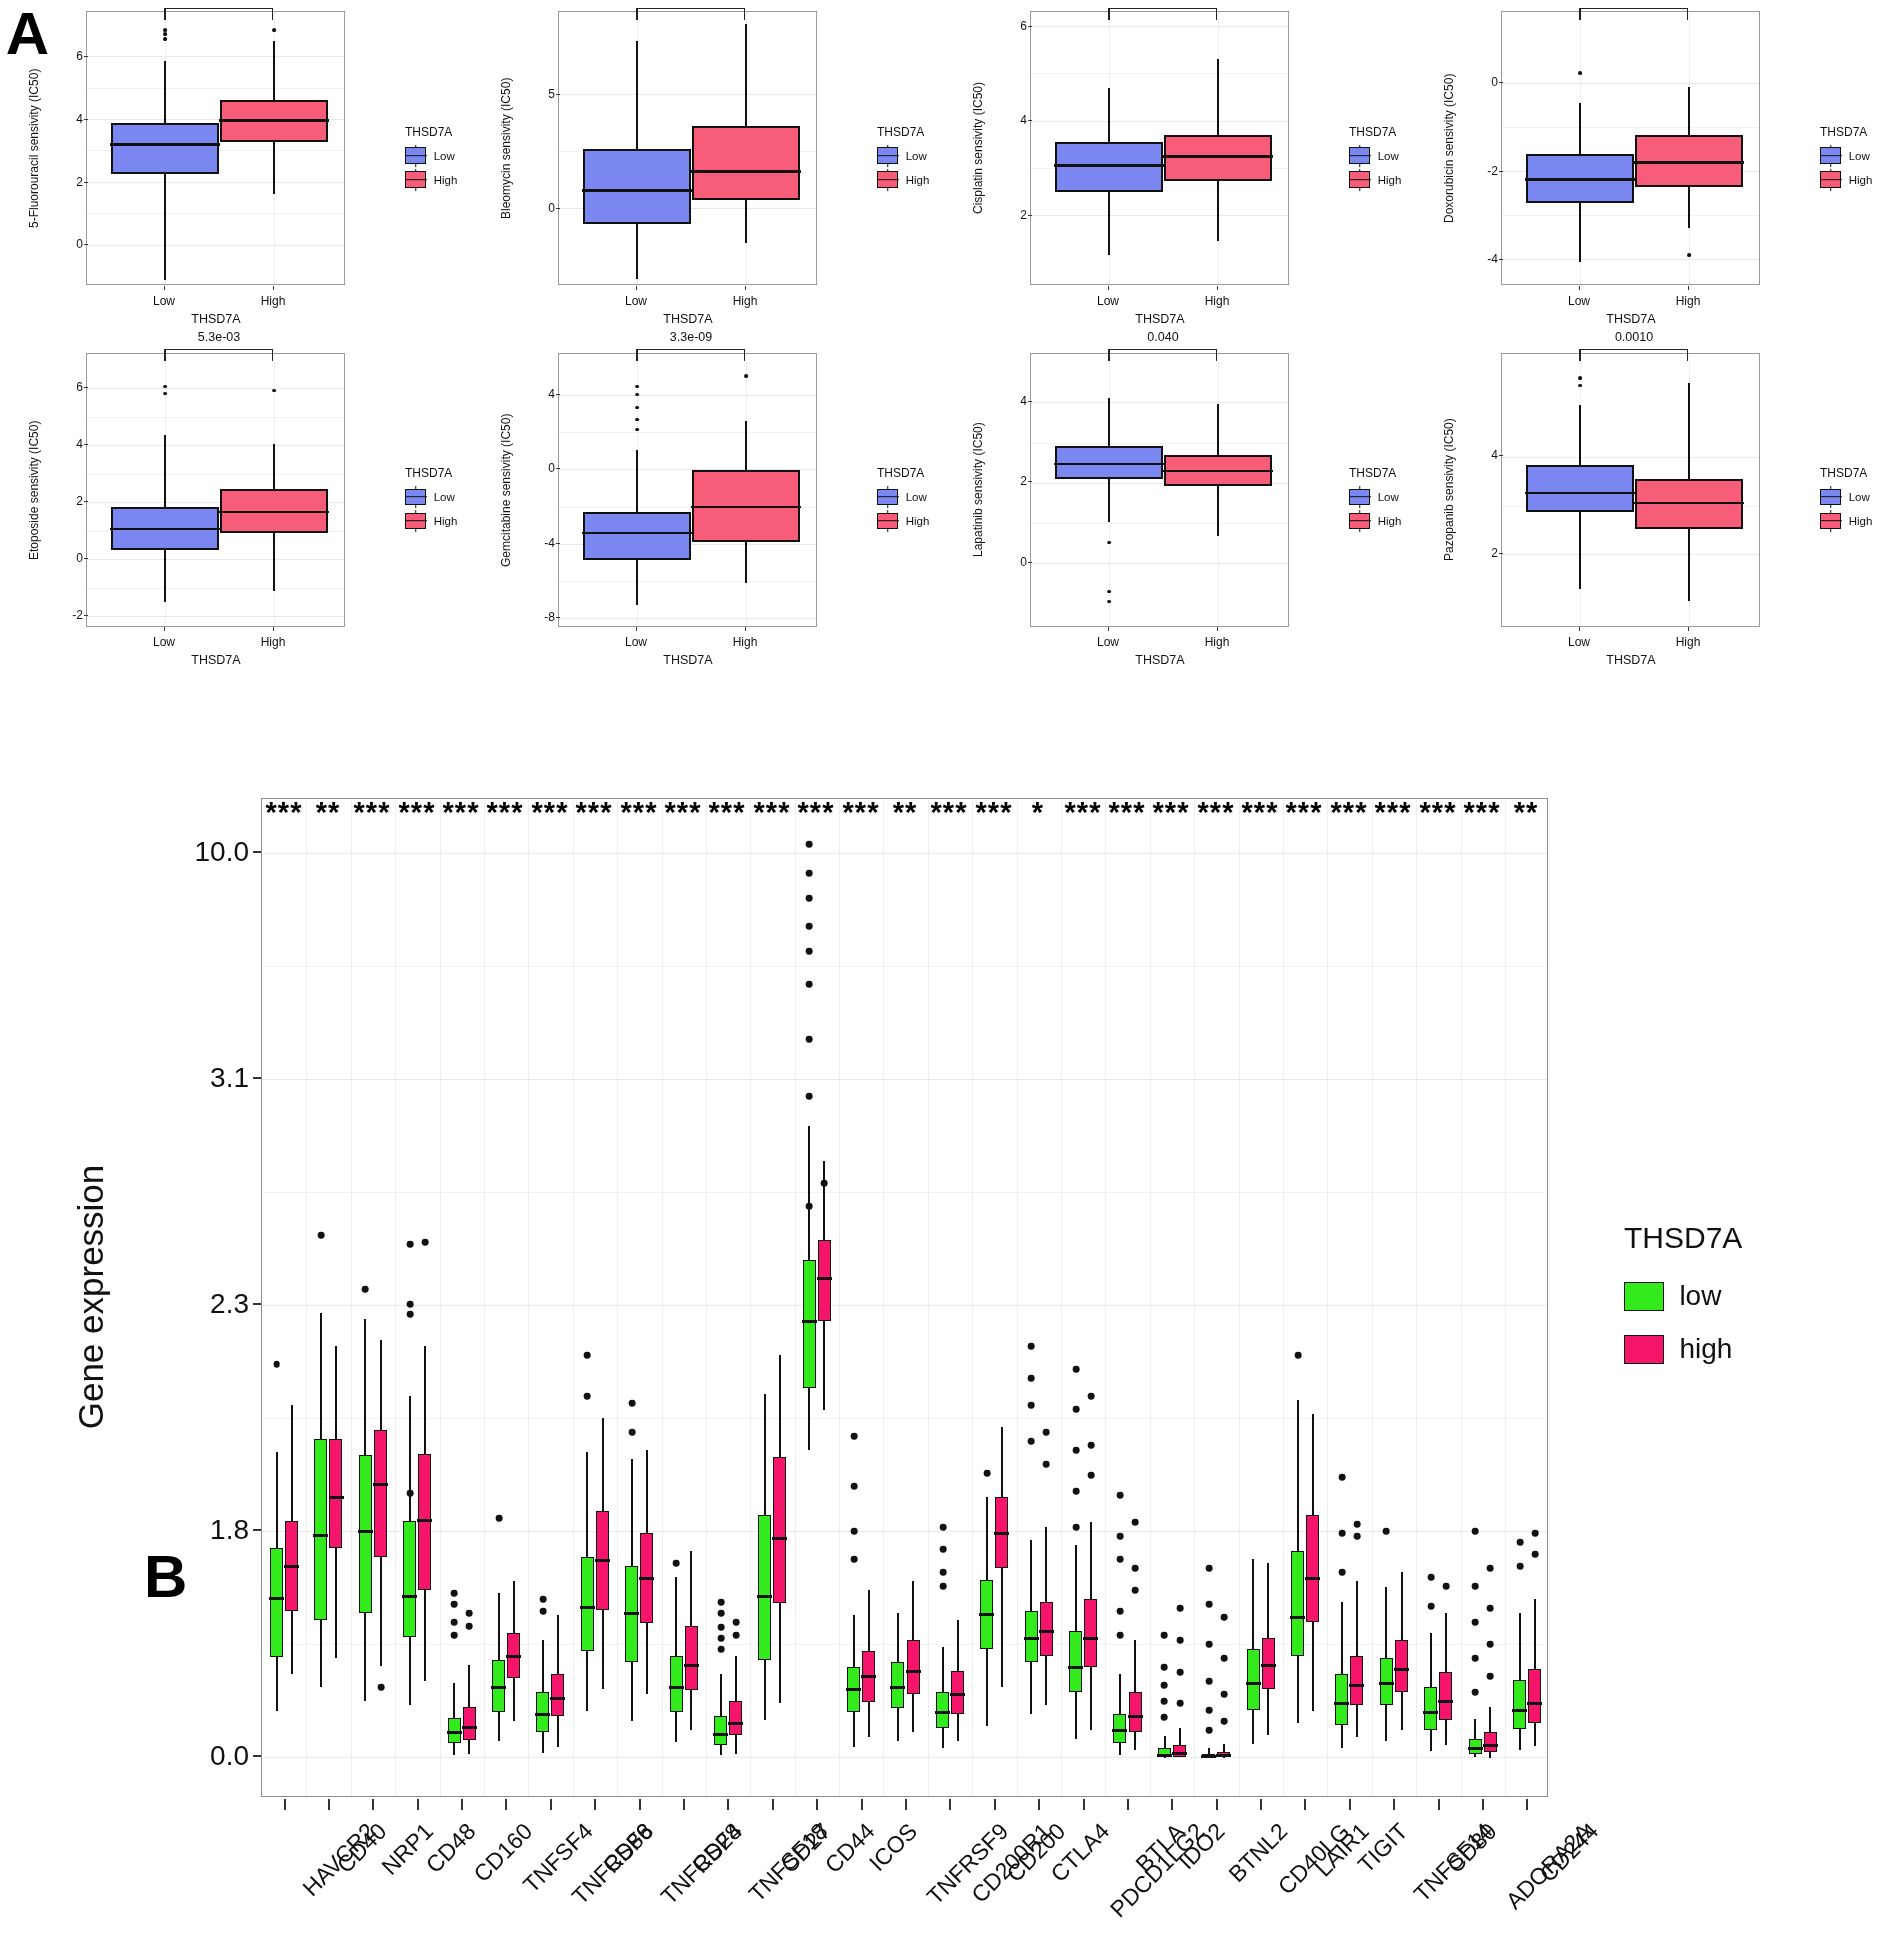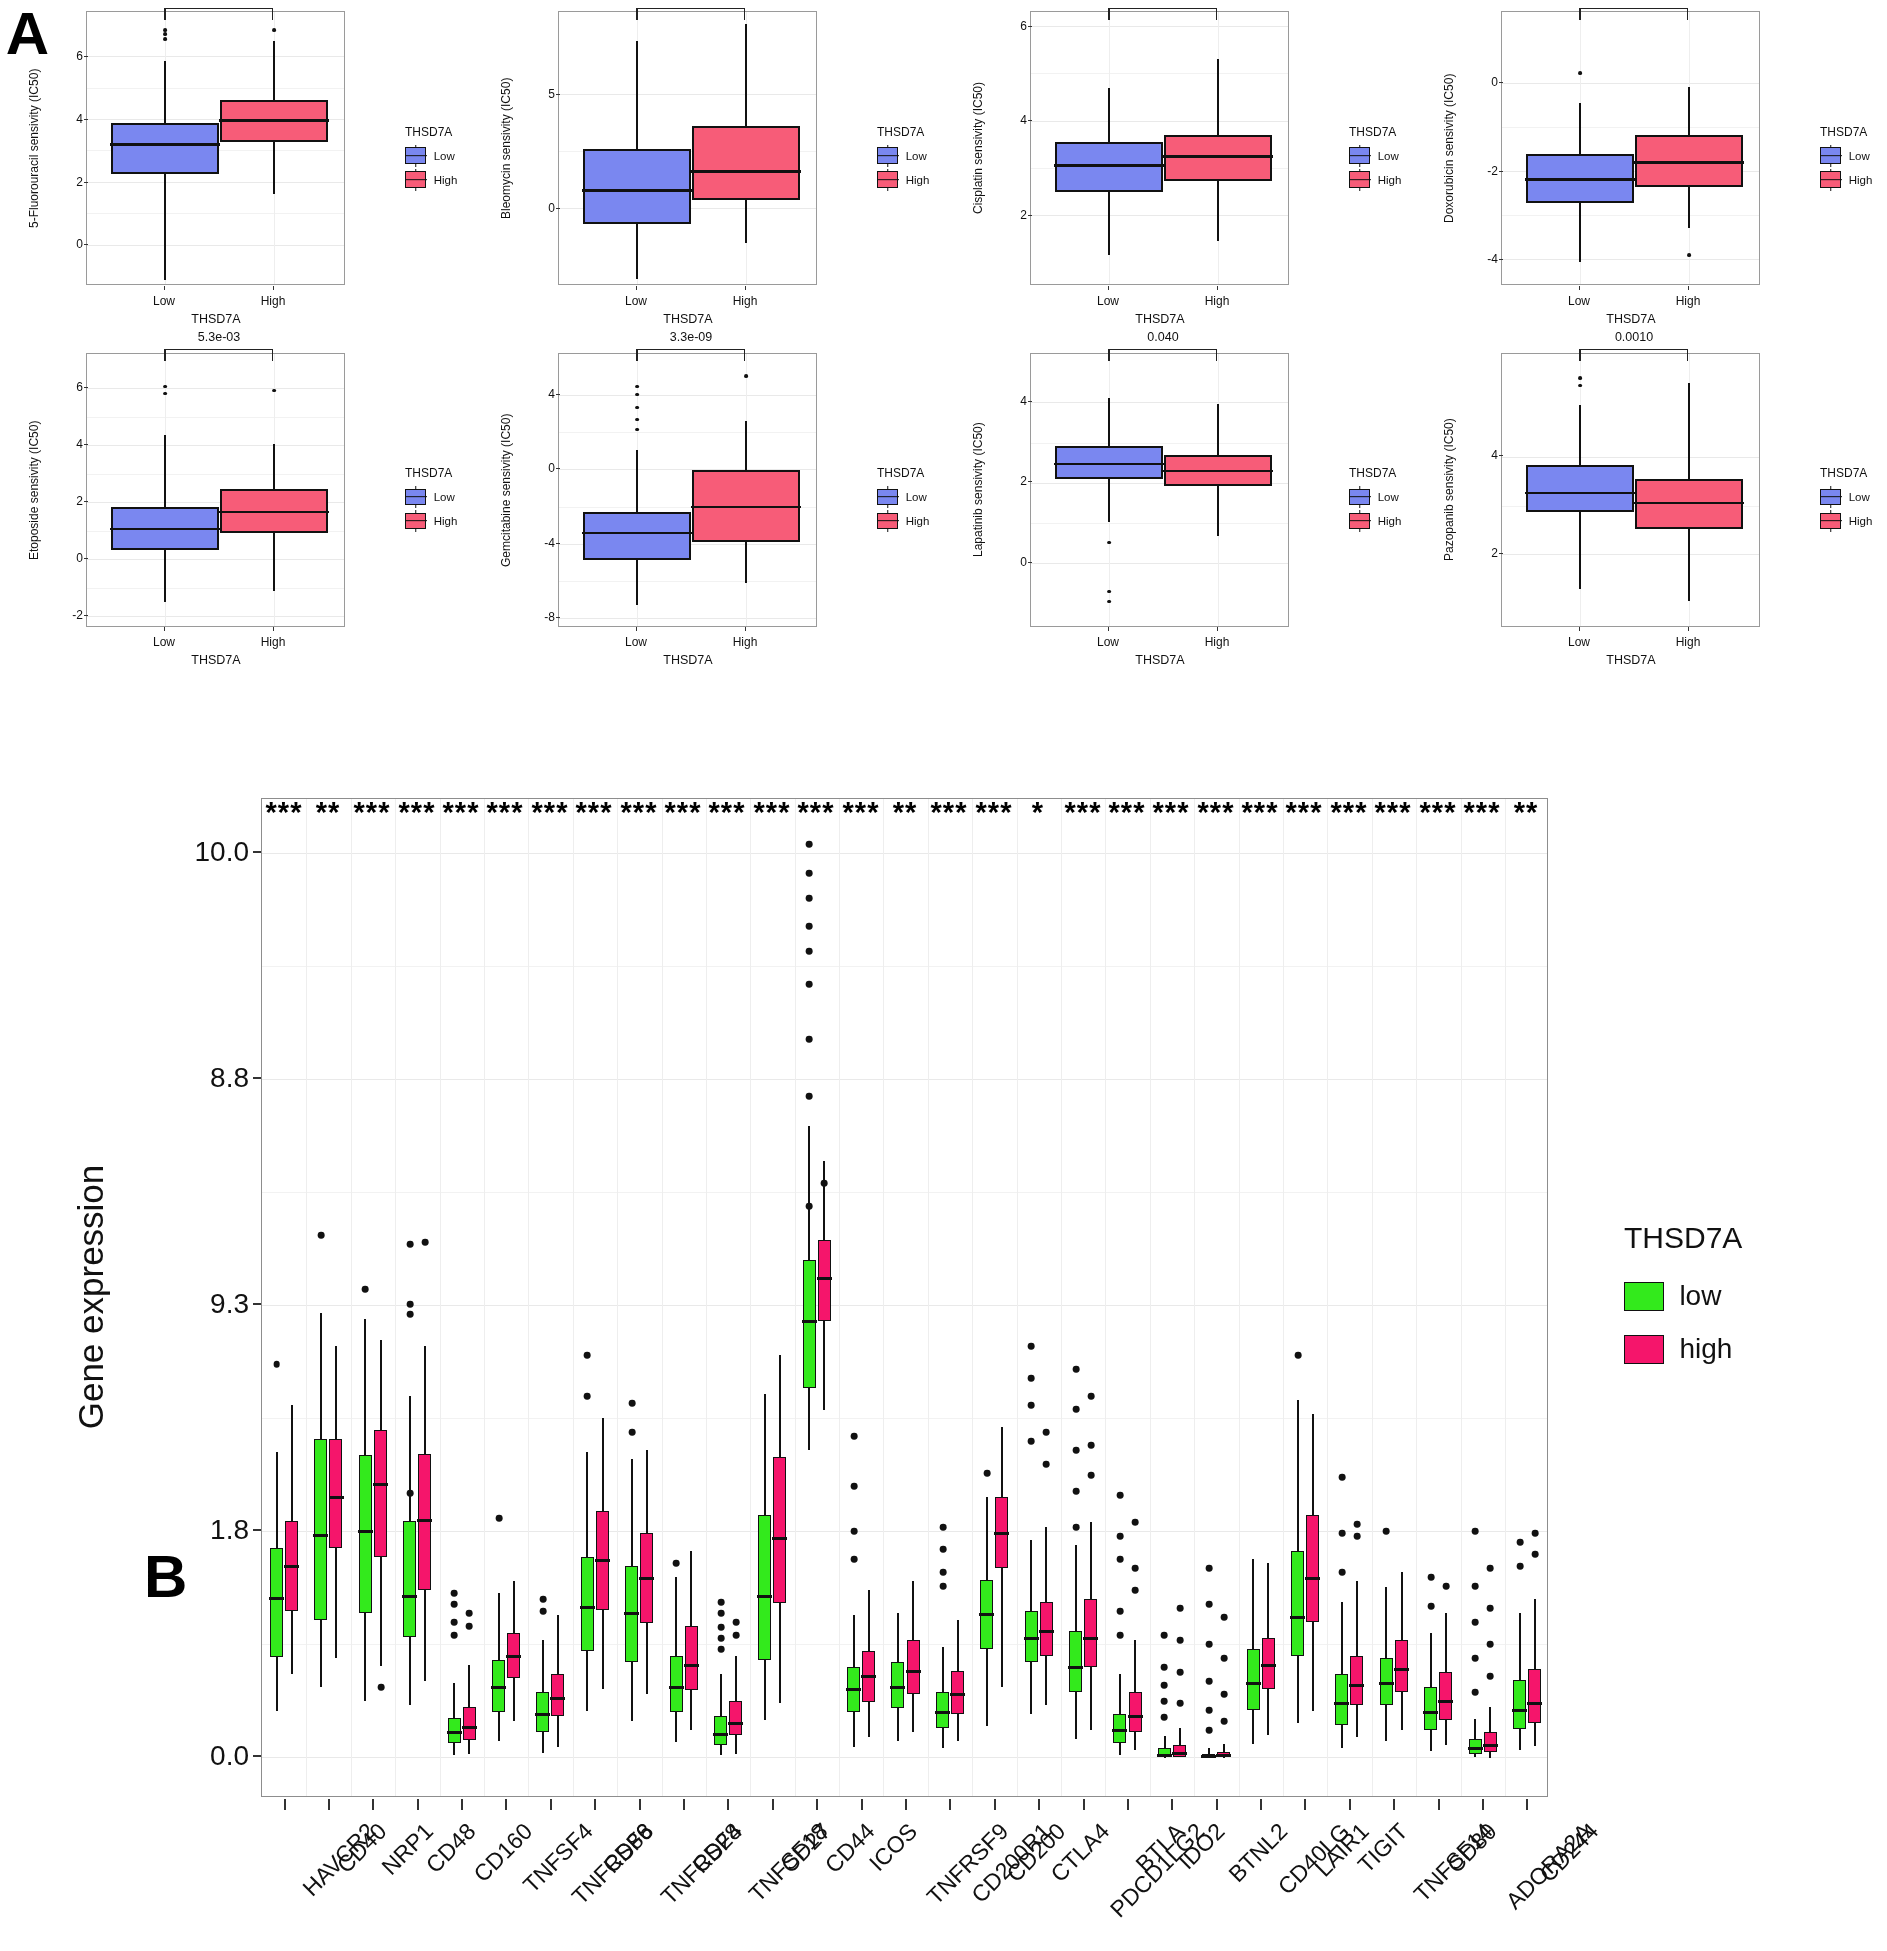--- a/index.html
+++ b/index.html
@@ -924,23 +924,23 @@
       <div class="bp-whisker" style="left: 1272px; top: 800px; height: 147px;"></div>
       <div class="bp-box" style="left: 1266px; top: 870px; width: 13.3px; height: 54px; background: rgb(245, 21, 107); border-width: 1.5px;"></div>
       <div class="bp-median" style="left: 1265px; top: 903px; width: 15.2px; height: 2.5px;"></div>
       <div class="bp-out" style="left: 1273px; top: 755px; width: 6.7px; height: 6.7px;"></div>
       <div class="bp-out" style="left: 1273px; top: 734px; width: 6.7px; height: 6.7px;"></div>
     </div>
     <div class="b-ytick" style="position: absolute; left: 186px; top: 987px; width: 63px;">0.0</div>
     <div class="b-ytickmark" style="position: absolute; left: 253px; top: 986px;"></div>
     <div class="b-ytick" style="position: absolute; left: 186px; top: 761px; width: 63px;">1.8</div>
     <div class="b-ytickmark" style="position: absolute; left: 253px; top: 760px;"></div>
-    <div class="b-ytick" style="position: absolute; left: 186px; top: 535px; width: 63px;">9.3</div>
+    <div class="b-ytick" style="position: absolute; left: 186px; top: 535px; width: 63px;">2.3</div>
     <div class="b-ytickmark" style="position: absolute; left: 253px; top: 534px;"></div>
-    <div class="b-ytick" style="position: absolute; left: 186px; top: 309px; width: 63px;">8.8</div>
+    <div class="b-ytick" style="position: absolute; left: 186px; top: 309px; width: 63px;">3.1</div>
     <div class="b-ytickmark" style="position: absolute; left: 253px; top: 308px;"></div>
     <div class="b-ytick" style="position: absolute; left: 186px; top: 83px; width: 63px;">10.0</div>
     <div class="b-ytickmark" style="position: absolute; left: 253px; top: 82px;"></div>
     <div style="position: absolute; left: 91px; top: 528px; transform: translate(-50%, -50%) rotate(-90deg); font-size: 35px; color: rgb(17, 17, 17); white-space: nowrap;">Gene expression</div>
     <div class="b-xtickmark" style="position: absolute; left: 284px; top: 1030px;"></div>
     <div class="b-xlab" style="position: absolute; left: 280px; top: 1045px;">HAVCR2</div>
     <div class="b-xtickmark" style="position: absolute; left: 328px; top: 1030px;"></div>
     <div class="b-xlab" style="position: absolute; left: 324px; top: 1045px;">CD40</div>
     <div class="b-xtickmark" style="position: absolute; left: 372px; top: 1030px;"></div>
     <div class="b-xlab" style="position: absolute; left: 368px; top: 1045px;">NRP1</div>

